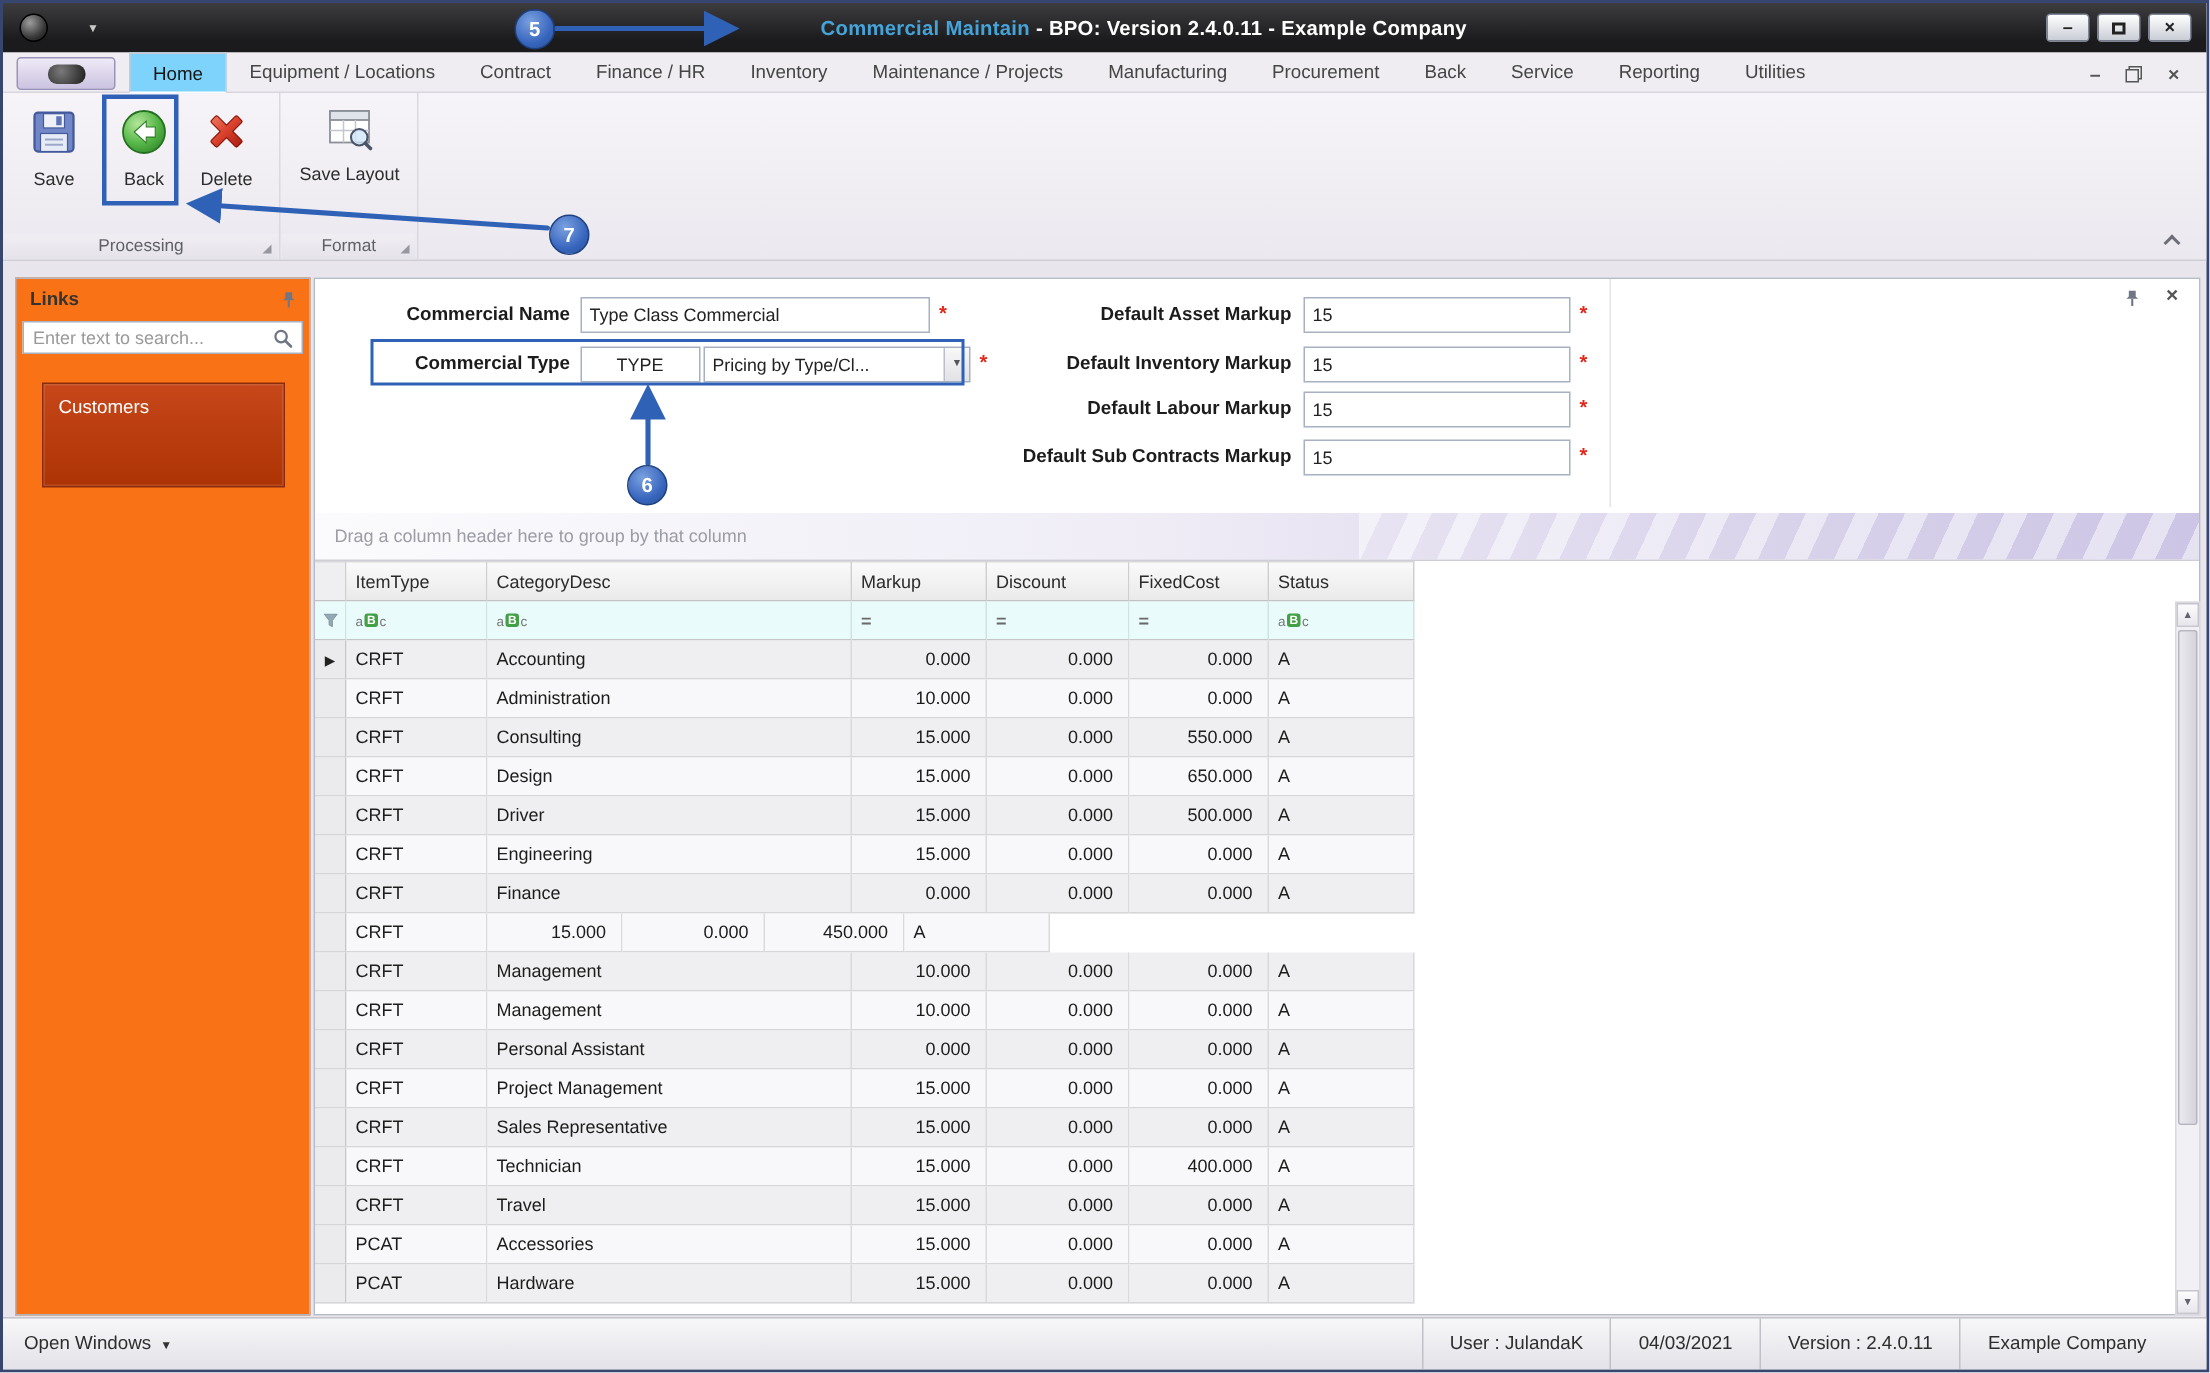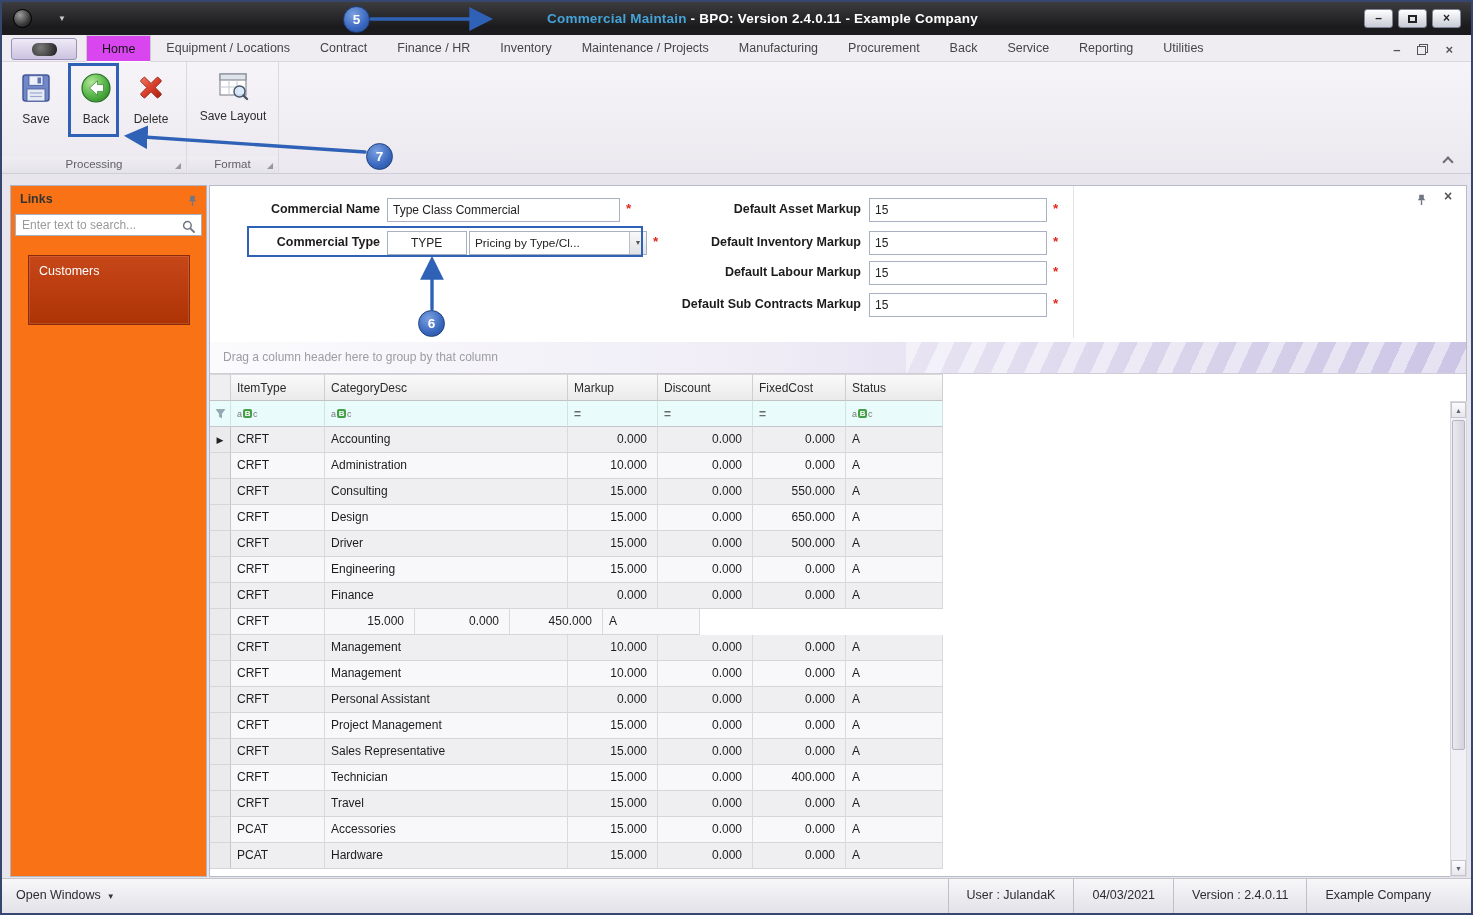--- a/index.html
+++ b/index.html
@@ -25,21 +25,21 @@
   .max-sq { display:inline-block; width:9px; height:8px; border:2px solid #222; margin-top:5px; }
   
   .tabrow { position:absolute; left:0; right:0; top:33px; height:27px; background:#efedf2;
     border-bottom:1px solid #d9d7dd; }
   .app-btn { position:absolute; left:9px; top:3px; width:66px; height:22px; border-radius:3px;
     border:1px solid #9a93b8; background:linear-gradient(#efeaf7,#cbc3e1); }
   .app-glyph { position:absolute; left:20px; top:4px; width:25px; height:13px; border-radius:6px;
     background:radial-gradient(circle at 35% 35%, #7a7a7a, #1b1b1b); }
   .tabs { position:absolute; left:84px; top:0; bottom:-1px; display:flex; }
   .tab { padding:0 15px; line-height:26px; font-size:12.5px; color:#454545; white-space:nowrap; }
-  .tab.selected { background:#d946ef; border:1px solid #cbc9d2; border-bottom:1px solid #fff; color:#161616; }
+  .tab.selected { background:#7dd3fc; border:1px solid #cbc9d2; border-bottom:1px solid #fff; color:#161616; }
   .ribbon-winbtns { position:absolute; right:18px; top:7px; display:flex; gap:17px; align-items:center;
     color:#555; font-size:13px; font-weight:bold; }
   .restore-ic { position:relative; width:11px; height:11px; display:inline-block; }
   .restore-ic::before { content:""; position:absolute; right:0; top:0; width:7px; height:7px; border:1.5px solid #555; }
   .restore-ic::after { content:""; position:absolute; left:0; bottom:0; width:7px; height:7px; border:1.5px solid #555; background:#efedf2; }
   
   .ribbon { position:absolute; left:0; right:0; top:60px; height:112px;
     background:linear-gradient(#f6f4f8,#ebe9ef); border-bottom:1px solid #cfcdd6; }
   .rgroup { position:absolute; top:0; bottom:0; border-right:1px solid #dbd9e0; }
   #grp-processing { left:0; width:185px; }

